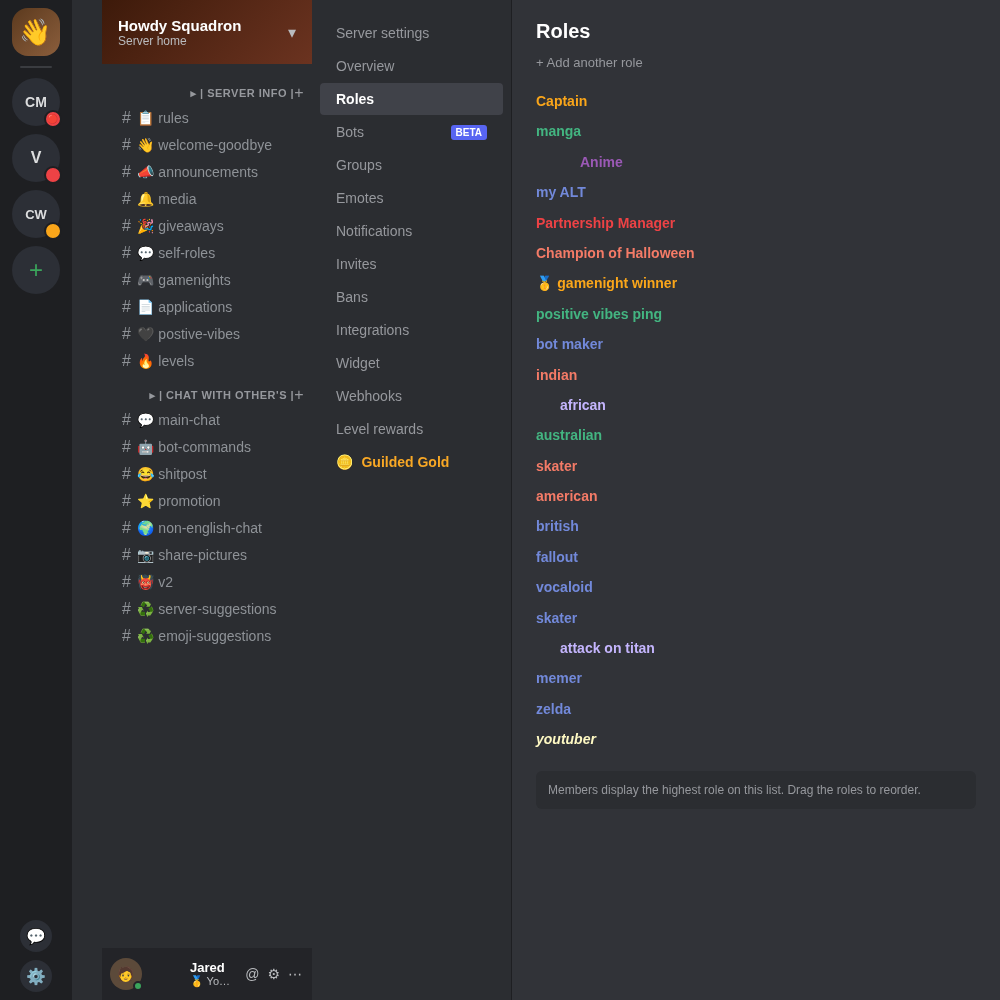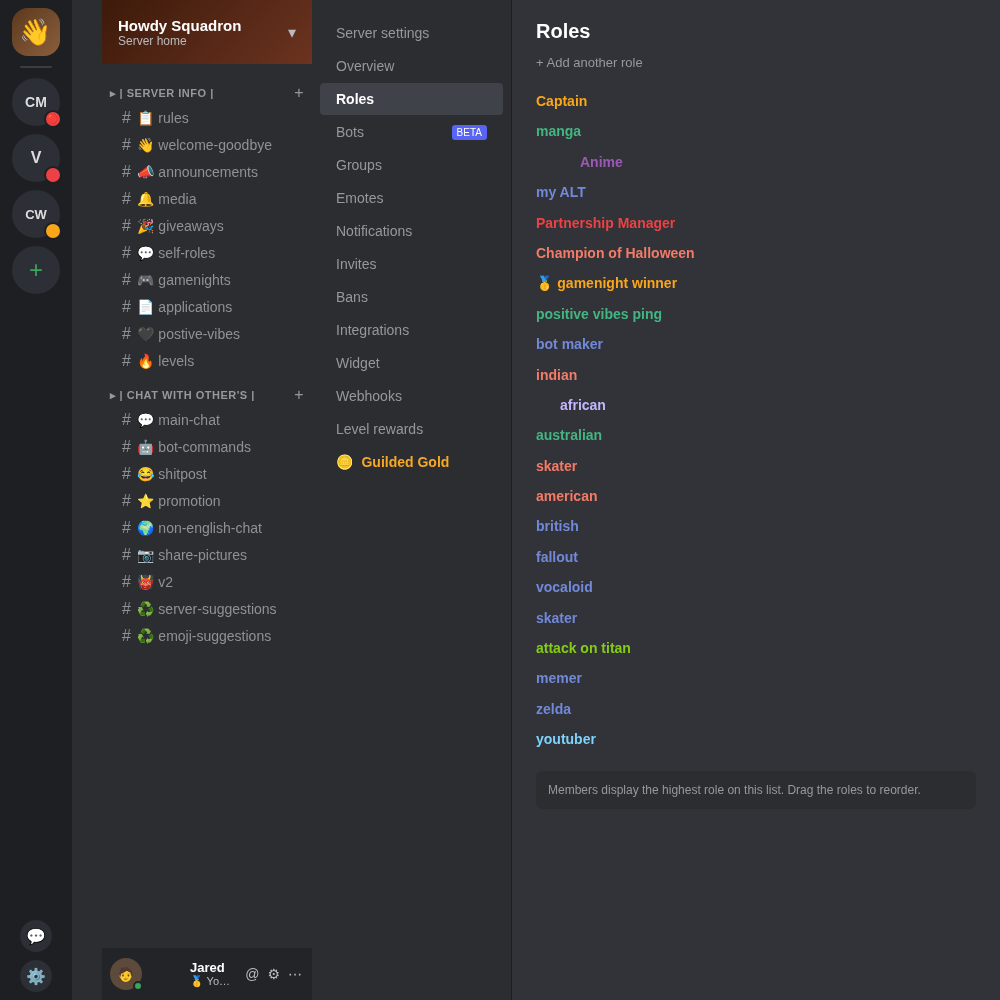--- a/index.html
+++ b/index.html
@@ -112,21 +112,21 @@
       flex: 1;
       overflow-y: auto;
       padding: 8px 0;
     }
     .channel-list::-webkit-scrollbar { width: 4px; }
     .channel-list::-webkit-scrollbar-thumb { background: #202225; border-radius: 2px; }
 
     .category-header {
       display: flex;
       align-items: center;
-      justify-content: space-between;
+      justify-content: flex-end;
       padding: 4px 8px 2px 8px;
       cursor: pointer;
       color: #96989d;
       font-size: 11px;
       font-weight: 700;
       text-transform: uppercase;
       letter-spacing: 0.5px;
       margin-top: 8px;
     }
     .category-header .plus { font-size: 16px; font-weight: 400; }
@@ -210,21 +210,21 @@
       margin: 1px 8px;
       display: flex;
       align-items: center;
       justify-content: space-between;
     }
     .settings-item.active { background: #404249; color: #fff; font-weight: 600; }
     .beta-badge {
       background: #5865f2;
       color: #fff;
       font-size: 10px;
-      font-weight: 400;
+      font-weight: 700;
       padding: 2px 5px;
       border-radius: 3px;
       margin-left: 12px;
     }
     .guilded-item {
       display: flex;
       align-items: center;
       gap: 8px;
       padding: 8px 16px;
       cursor: pointer;
@@ -503,22 +503,22 @@
       <div class="role-item" style="color: rgb(114, 137, 218);">bot maker</div>
       <div class="role-item" style="color: rgb(244, 123, 103);">indian</div>
       <div class="role-item" style="color: #c4b5fd; margin-left: 24px;">african</div>
       <div class="role-item" style="color: rgb(67, 181, 129);">australian</div>
       <div class="role-item" style="color: rgb(244, 123, 103);">skater</div>
       <div class="role-item" style="color: rgb(244, 123, 103);">american</div>
       <div class="role-item" style="color: rgb(114, 137, 218);">british</div>
       <div class="role-item" style="color: rgb(114, 137, 218);">fallout</div>
       <div class="role-item" style="color: rgb(114, 137, 218);">vocaloid</div>
       <div class="role-item" style="color: rgb(114, 137, 218);">skater</div>
-      <div class="role-item" style="color: #84cc16;">attack on titan</div>
+      <div class="role-item" style="color: #c4b5fd; margin-left: 24px;">attack on titan</div>
       <div class="role-item" style="color: rgb(114, 137, 218);">memer</div>
       <div class="role-item" style="color: rgb(114, 137, 218);">zelda</div>
-      <div class="role-item" style="color: #7dd3fc;">youtuber</div>
+      <div class="role-item" style="color: #fef9c3; font-style: italic;">youtuber</div>
     </div>
 
   <div class="roles-footer">
     <span>Members display the highest role on this list. Drag the roles to reorder.</span>
   </div>
 </div>
 
 </body></html>

